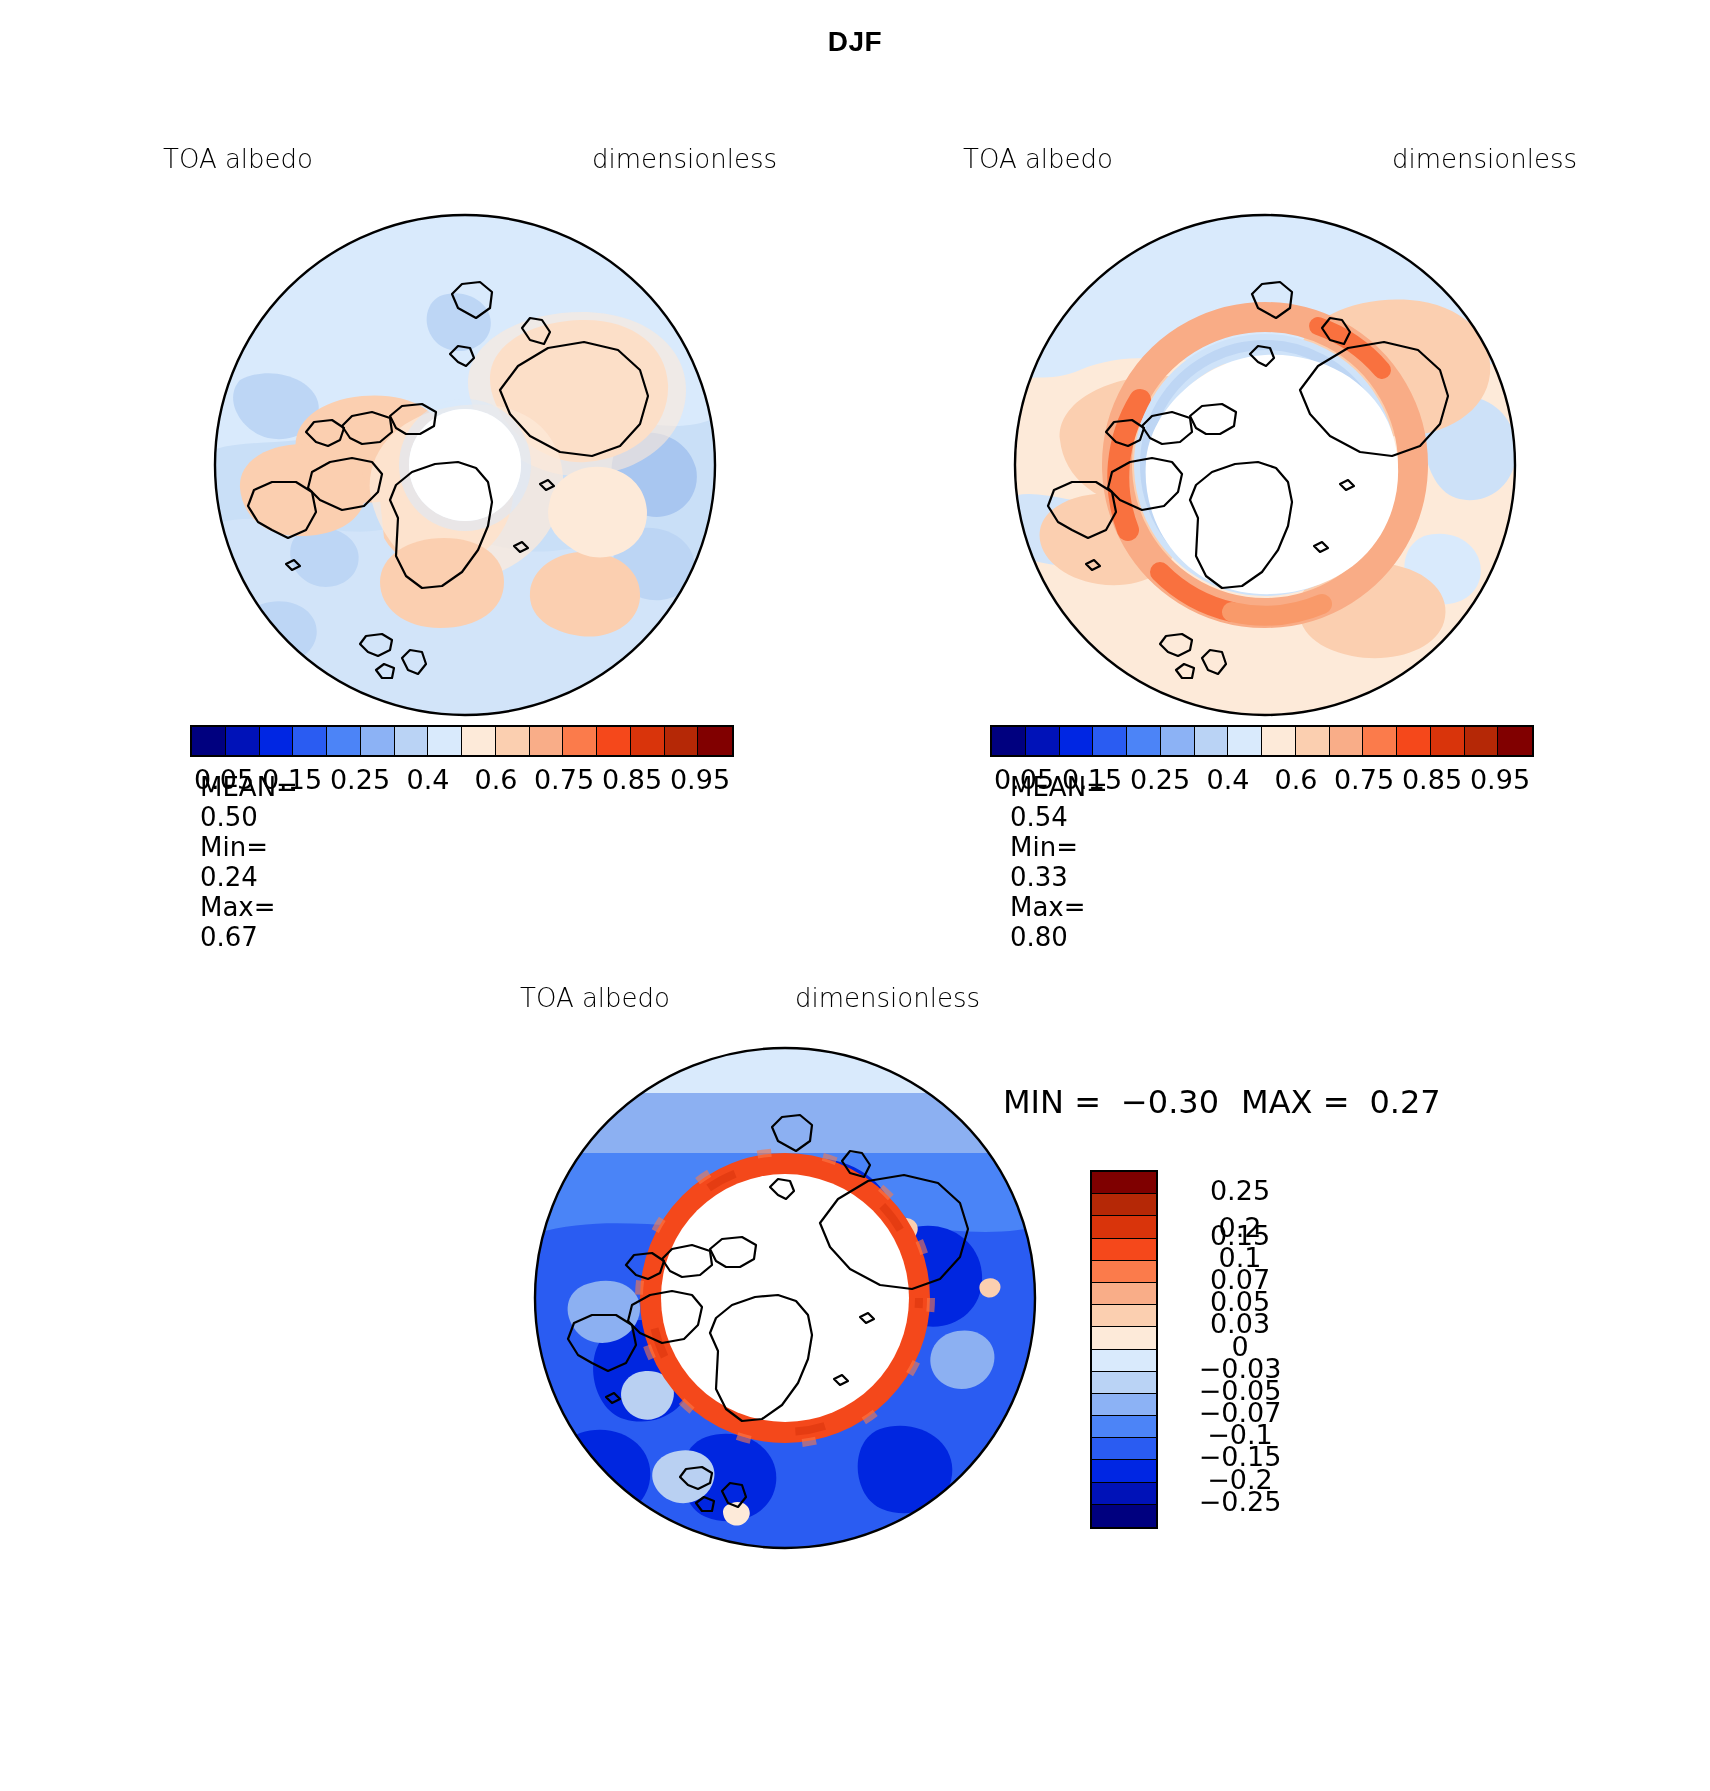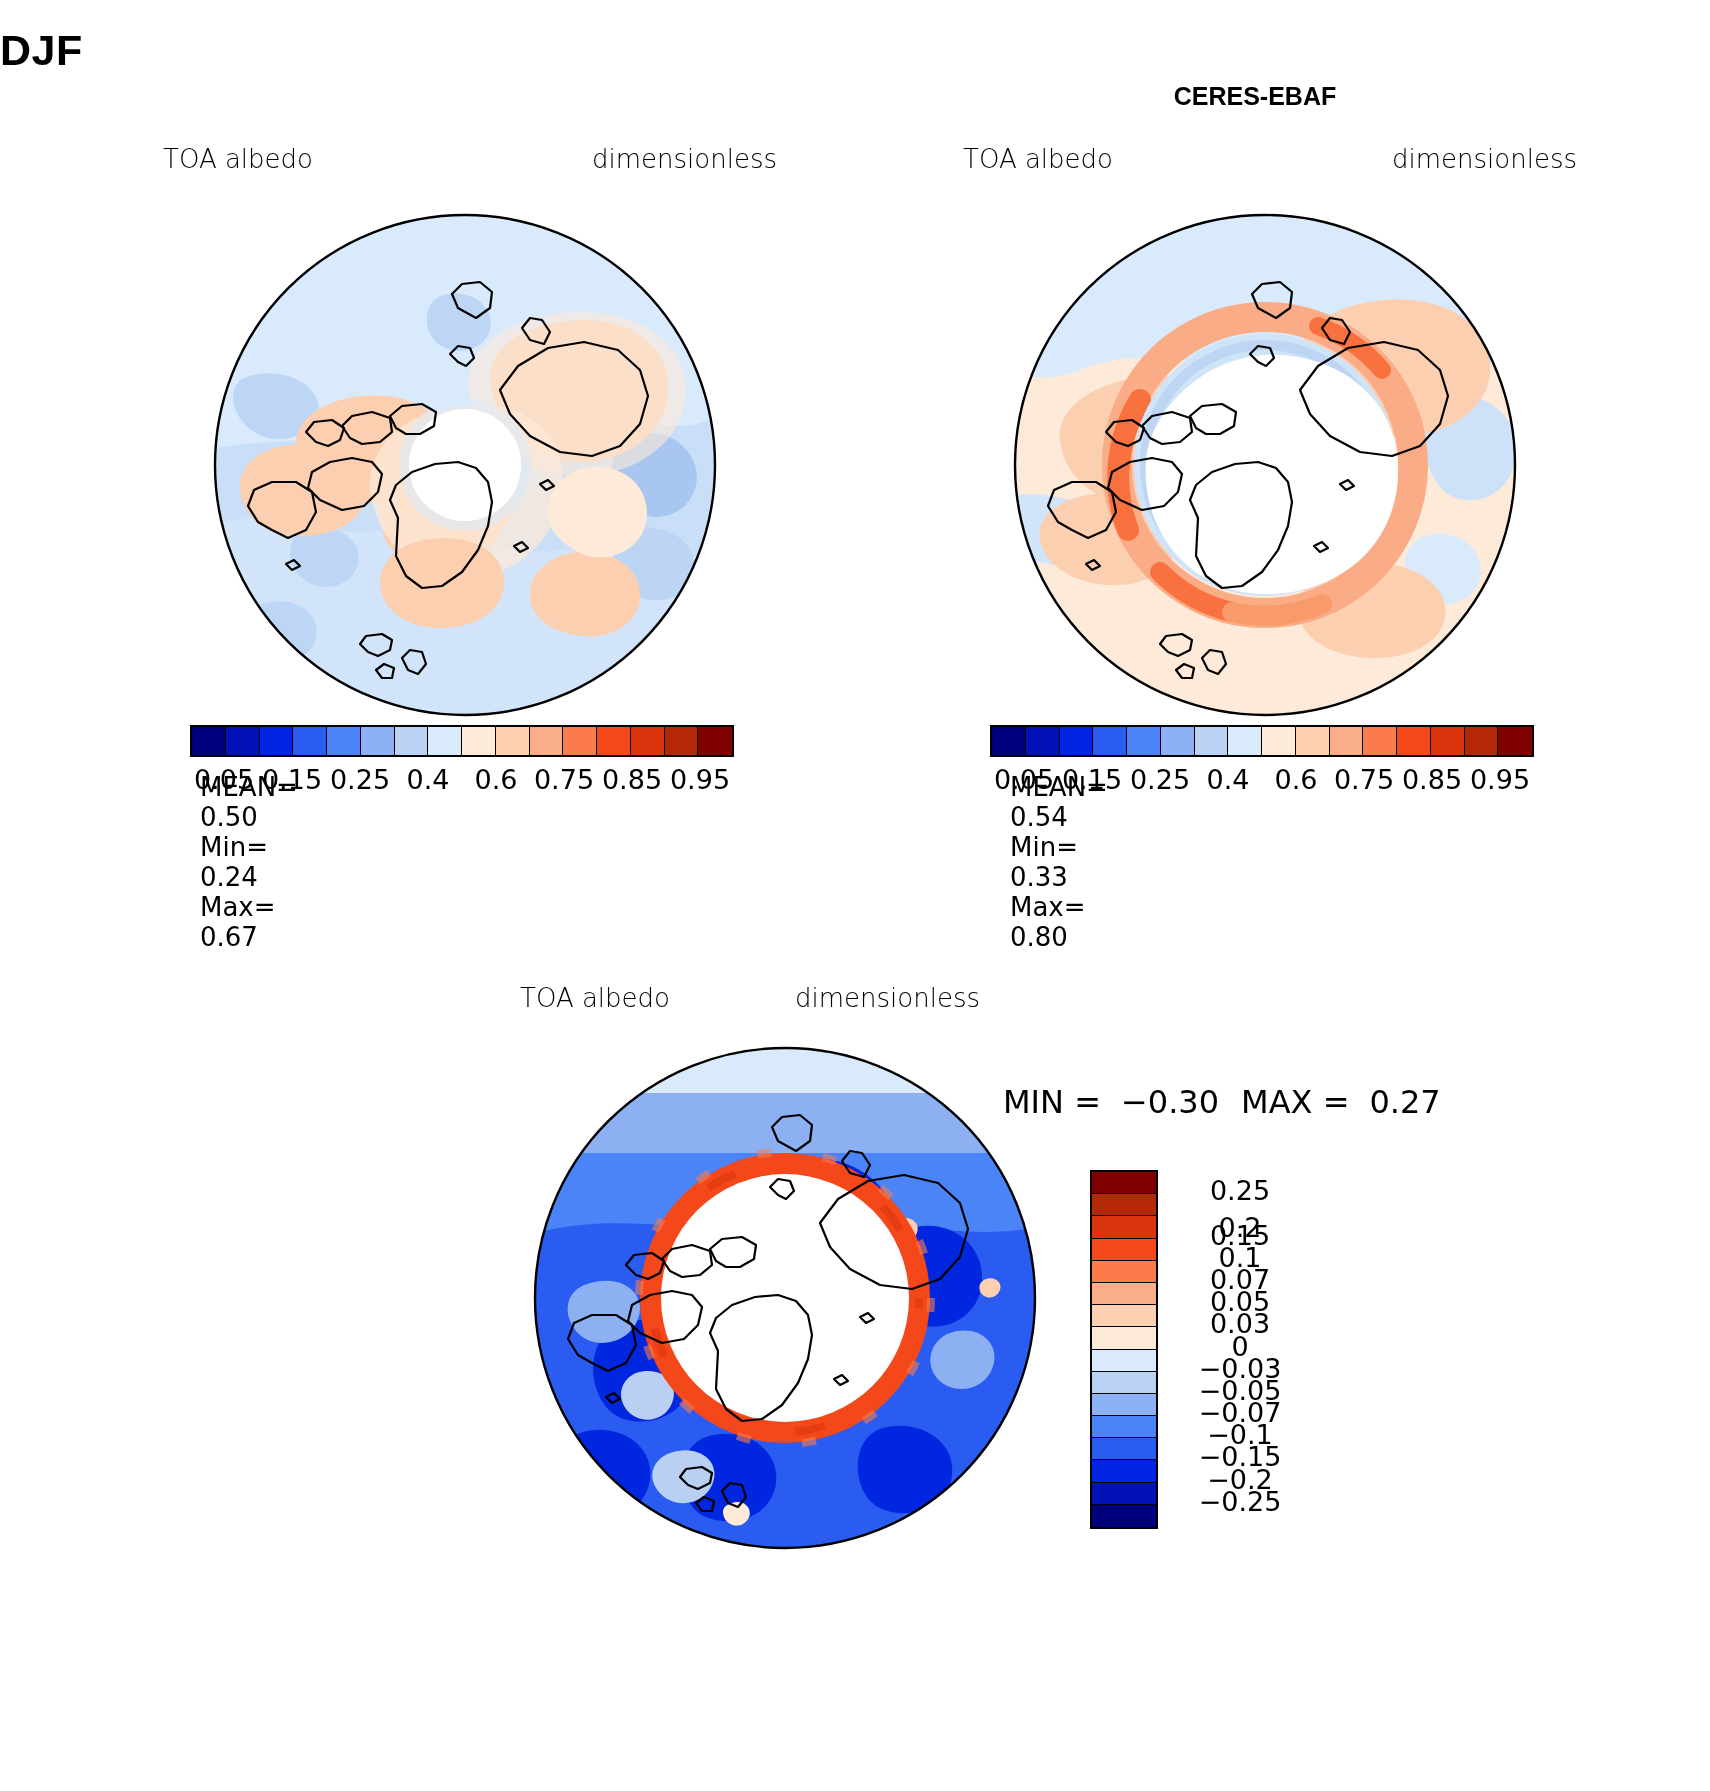--- a/index.html
+++ b/index.html
@@ -15,23 +15,24 @@
     position: relative;
     overflow: hidden;
   }
 
   
   #main-title {
     position: absolute;
     top: 26px;
     left: 0;
     width: 1710px;
+    text-align: center;
     font-family: "Liberation Sans", sans-serif;
     font-weight: bold;
-    font-size: 43px;
+    font-size: 28px;
     letter-spacing: 0.5px;
   }
 
   
   .panel {
     position: absolute;
   }
   .panel-title {
     position: absolute;
     top: 0;
@@ -271,21 +272,20 @@
       <span style="position: absolute; left: 193px; width: 90px;">0.4</span>
       <span style="position: absolute; left: 261px; width: 90px;">0.6</span>
       <span style="position: absolute; left: 329px; width: 90px;">0.75</span>
       <span style="position: absolute; left: 397px; width: 90px;">0.85</span>
       <span style="position: absolute; left: 465px; width: 90px;">0.95</span>
     </div>
 </div>
 
 <div class="panel" id="panel-obs" style="left:855px; top:82px; width:800px; height:790px;">
 
-  <div class="panel-title">CERES-EBAF</div>
 
   <div class="panel-subhead">
     <span class="sub-left">TOA albedo</span>
     <span class="sub-right">dimensionless</span>
   </div>
 
   <div class="map-wrap" style="left:145px; top:118px;">
     <svg width="530" height="530" viewBox="0 0 530 530">
       <defs>
         <clipPath id="clipO">

